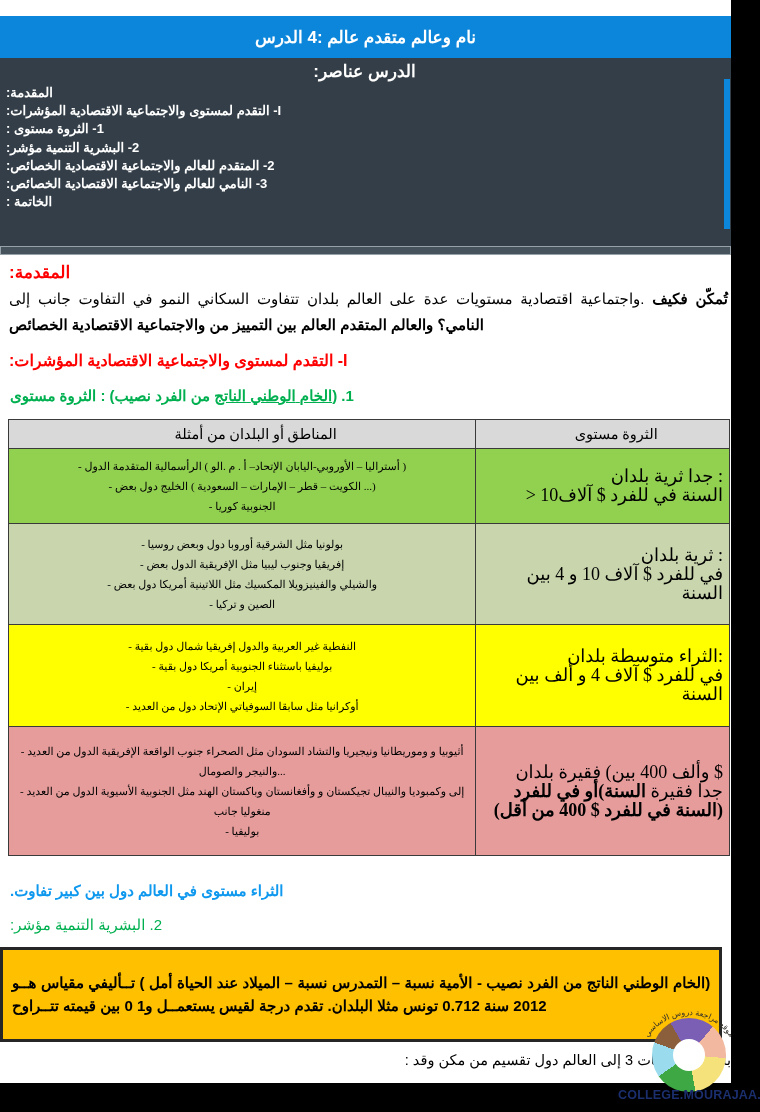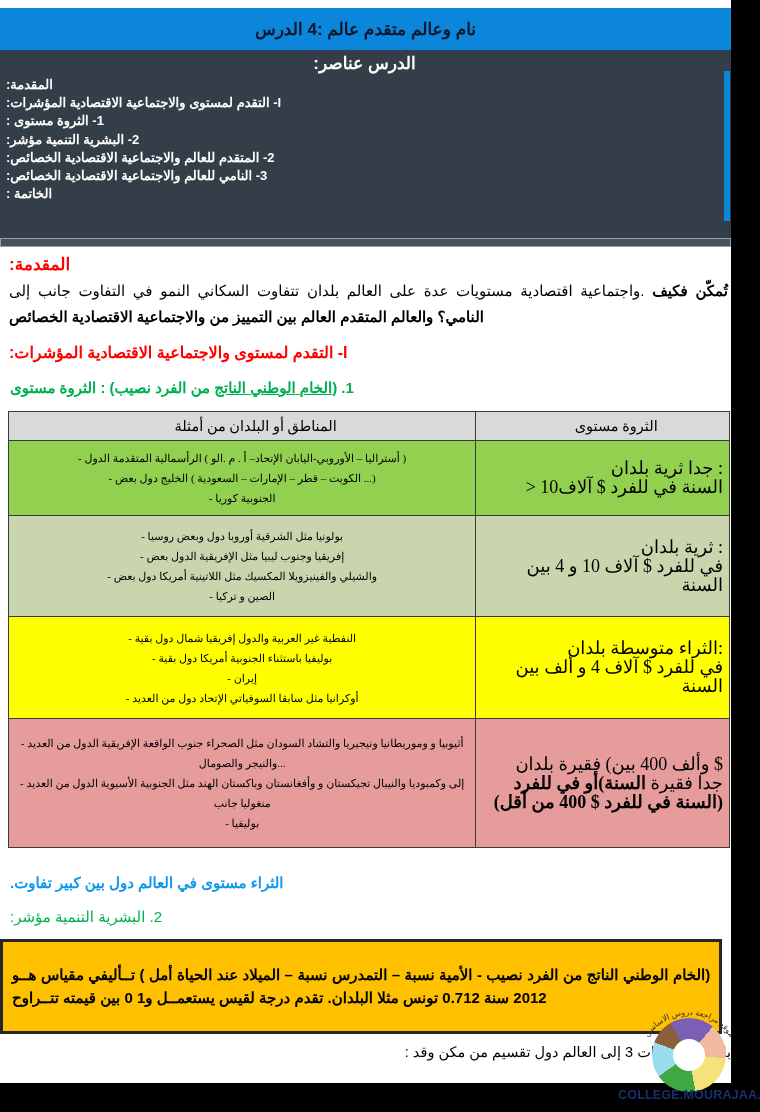--- a/index.html
+++ b/index.html
@@ -7,21 +7,21 @@
     width:760px;height:1112px;position:relative;overflow:hidden;
     background:#ffffff;font-family:"Liberation Sans",sans-serif;color:#000;
   }
   bdi{unicode-bidi:isolate;}
   .strip-right{position:absolute;top:0;right:0;width:29px;height:1112px;background:#000;}
   .strip-bottom{position:absolute;left:0;bottom:0;width:760px;height:29px;background:#000;}
   .content{position:absolute;left:0;top:0;width:731px;}
 
   
   .title-bar{
-    margin-top:8px;height:42px;background:#0c86da;color:#0f172a;
+    margin-top:16px;height:42px;background:#0c86da;color:#ffffff;
     display:flex;align-items:center;justify-content:center;
     font-size:17px;font-weight:bold;direction:ltr;
   }
 
   
   .plan-panel{position:relative;background:#333e48;color:#fff;height:197px;padding:2px 8px 4px 6px;box-sizing:border-box;}
   .plan-title{text-align:center;font-size:17px;font-weight:bold;line-height:24px;direction:ltr;}
   .plan-item{font-size:13px;font-weight:bold;line-height:18.2px;text-align:left;direction:ltr;white-space:nowrap;}
   .vscroll{position:absolute;top:21px;right:1px;width:6px;height:150px;background:#0c86da;}
   .hscroll{position:absolute;left:0;bottom:0;width:100%;height:9px;background:#46525c;border:1px solid #97a1a8;box-sizing:border-box;}

